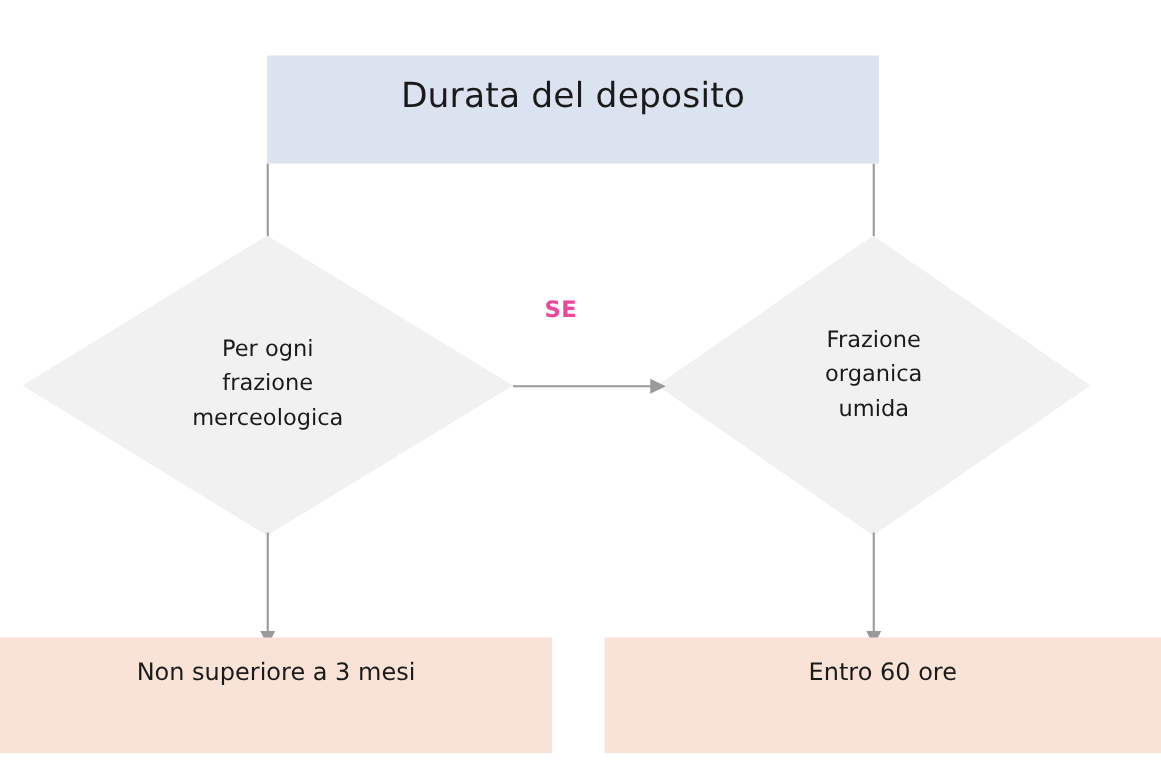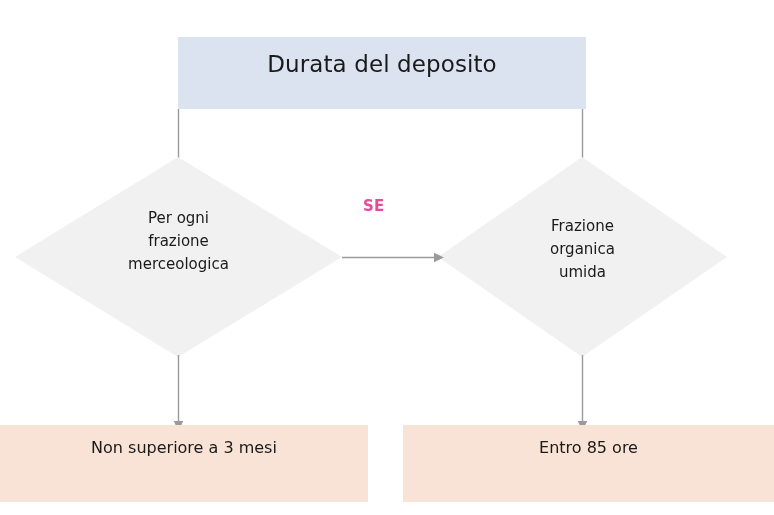--- a/index.html
+++ b/index.html
@@ -49,21 +49,21 @@
   .diamond-label {
     position: absolute;
     text-align: center;
     font-size: 15px;
     line-height: 1.52;
     color: #1a1a1a;
     white-space: pre-line;
   }
   #diamond-left-label {
     left: 96px;
-    top: 207px;
+    top: 221px;
     width: 165px;
   }
   #diamond-right-label {
     left: 500px;
     top: 215px;
     width: 165px;
   }
 
   
   .condition-label {
@@ -142,16 +142,16 @@
 organica
 umida</div>
 
   <div class="condition-label">SE</div>
 
   <div class="result-box" id="result-box-left">
     <span class="box-label">Non superiore a 3 mesi</span>
   </div>
 
   <div class="result-box" id="result-box-right">
-    <span class="box-label">Entro 85 ore</span>
+    <span class="box-label">Entro 60 ore</span>
   </div>
 
 </div>
 
 </body></html>

